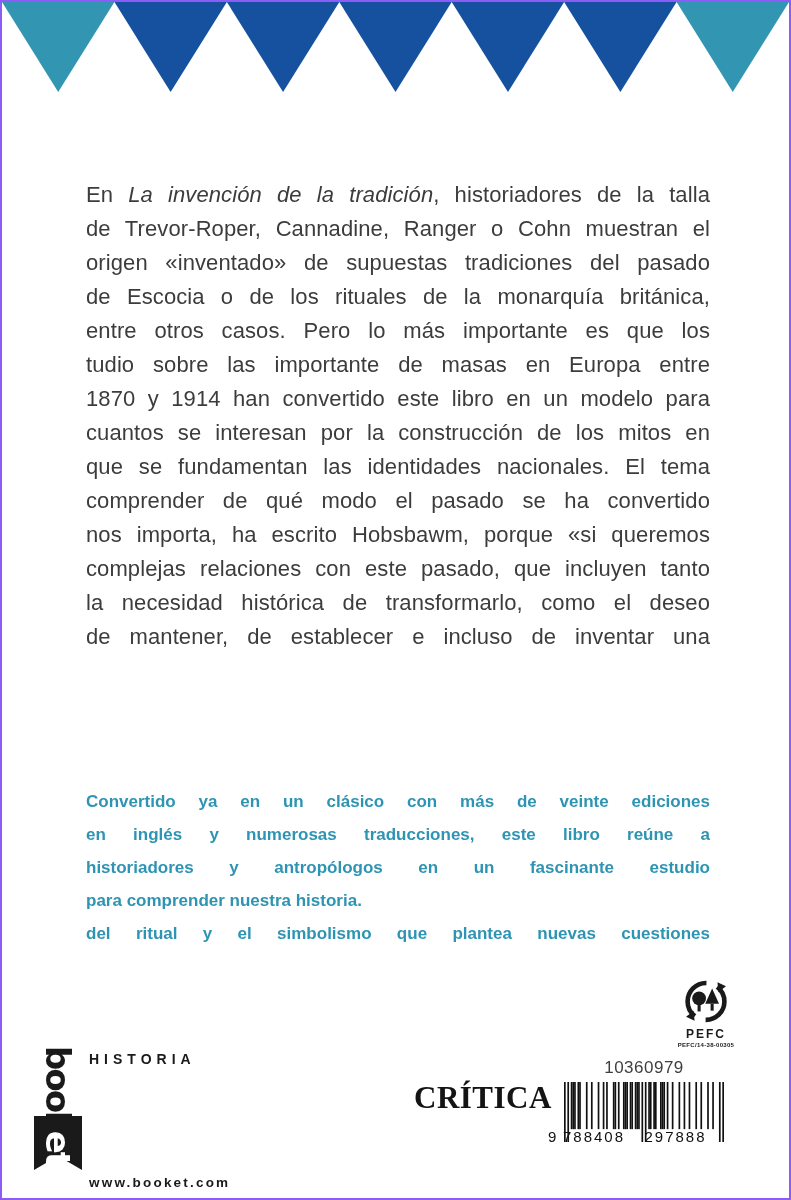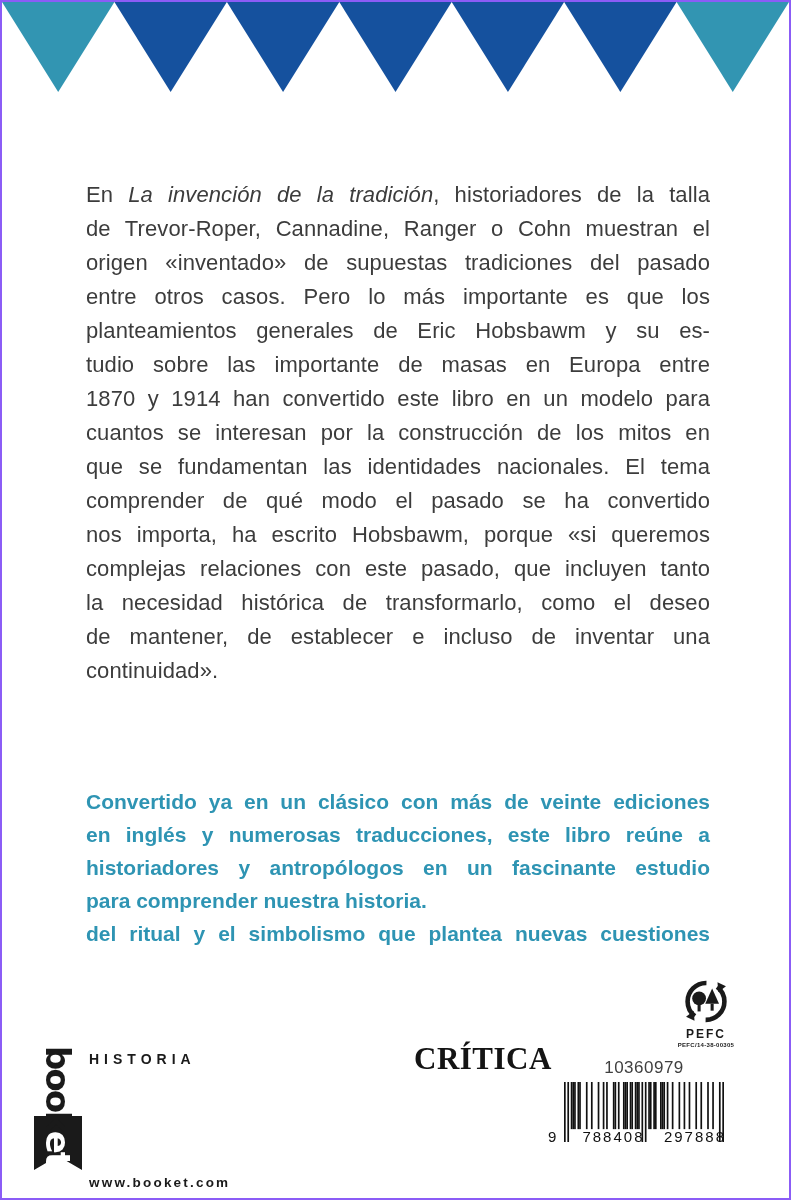--- a/index.html
+++ b/index.html
@@ -11,41 +11,41 @@
   
   .banner{position:absolute;top:0;left:0;width:787px;height:92px;display:block;}
   
   .synopsis{position:absolute;left:84px;top:176px;width:624px;}
   .synopsis .jline{
     font-size:22px;line-height:34px;color:#3c3c3c;letter-spacing:0.1px;
     text-align:justify;text-align-last:justify;
   }
   .highlight{position:absolute;left:84px;top:783px;width:624px;}
   .highlight .jline{
-    font-size:21px;line-height:33px;font-weight:bold;color:#2e94b3;
+    font-size:17px;line-height:33px;font-weight:bold;color:#2e94b3;
     text-align:justify;text-align-last:justify;
   }
   .jline.lastline{text-align-last:left;}
   .it{font-style:italic;}
   
   .pefc{position:absolute;left:662px;top:978px;width:84px;text-align:center;color:#1a1a1a;}
   .pefc svg{display:block;margin:0 auto;}
   .pefc-label{font-size:12px;font-weight:bold;letter-spacing:2px;margin-top:1px;}
   .pefc-cert{font-size:6px;font-weight:bold;letter-spacing:0.3px;margin-top:1px;}
   
   .prodcode{position:absolute;left:560px;top:1056px;width:164px;text-align:center;
     font-size:17px;color:#3f3f3f;letter-spacing:0.5px;}
   .barcode{position:absolute;left:546px;top:1080px;width:178px;height:64px;}
   .barcode svg{position:absolute;left:16px;top:0;width:160px;height:60px;}
   .bc-digits{position:absolute;left:0;top:46px;width:178px;display:flex;
     font-size:15px;color:#111;}
   .bc-first{width:15px;text-align:left;}
-  .bc-group{flex:1;text-align:right;letter-spacing:2px;background:transparent;}
+  .bc-group{flex:1;text-align:left;letter-spacing:2px;background:transparent;}
   
-  .critica{position:absolute;left:412px;top:1039px;
+  .critica{position:absolute;left:412px;top:1078px;
     font-family:"Liberation Serif",serif;font-weight:bold;font-size:31px;
     letter-spacing:0.5px;color:#141414;}
   
   .historia{position:absolute;left:87px;top:1049px;
     font-size:14px;font-weight:bold;letter-spacing:5px;color:#1a1a1a;}
   
   .urls{position:absolute;left:87px;top:1128px;color:#1a1a1a;margin-top:43px;}
   .urls div{font-size:13.5px;font-weight:bold;letter-spacing:2.2px;line-height:19.5px;}
   
   .booket{position:absolute;left:32px;top:1044px;width:48px;height:134px;}
@@ -76,32 +76,31 @@
       <polygon points="337.2857142857143,0 449.7142857142857,0 393.5,90" fill="#15519e"></polygon>
       <polygon points="449.7142857142857,0 562.1428571428571,0 505.92857142857144,90" fill="#15519e"></polygon>
       <polygon points="562.1428571428571,0 674.5714285714286,0 618.3571428571428,90" fill="#15519e"></polygon>
       <polygon points="674.5714285714286,0 787,0 730.7857142857142,90" fill="#3295b2"></polygon>
     </svg>
 
   <div class="synopsis">
       <div class="jline"><span>En </span><span class="it">La invención de la tradición</span><span>, historiadores de la talla</span></div>
       <div class="jline"><span>de Trevor-Roper, Cannadine, Ranger o Cohn muestran el</span></div>
       <div class="jline"><span>origen «inventado» de supuestas tradiciones del pasado</span></div>
+      <div class="jline"><span>de Escocia o de los rituales de la monarquía británica,</span></div>
       <div class="jline"><span>entre otros casos. Pero lo más importante es que los</span></div>
-      <div class="jline"><span>planteamientos generales de Eric Hobsbawm y su es-</span></div>
       <div class="jline"><span>tudio sobre las importante de masas en Europa entre</span></div>
       <div class="jline"><span>1870 y 1914 han convertido este libro en un modelo para</span></div>
       <div class="jline"><span>cuantos se interesan por la construcción de los mitos en</span></div>
       <div class="jline"><span>que se fundamentan las identidades nacionales. El tema</span></div>
       <div class="jline"><span>comprender de qué modo el pasado se ha convertido</span></div>
       <div class="jline"><span>nos importa, ha escrito Hobsbawm, porque «si queremos</span></div>
       <div class="jline"><span>complejas relaciones con este pasado, que incluyen tanto</span></div>
       <div class="jline"><span>la necesidad histórica de transformarlo, como el deseo</span></div>
       <div class="jline"><span>de mantener, de establecer e incluso de inventar una</span></div>
-      <div class="jline lastline"><span>continuidad».</span></div>
     </div>
 
   <div class="highlight">
       <div class="jline"><span>Convertido ya en un clásico con más de veinte ediciones</span></div>
       <div class="jline"><span>en inglés y numerosas traducciones, este libro reúne a</span></div>
       <div class="jline"><span>historiadores y antropólogos en un fascinante estudio</span></div>
       <div class="jline lastline"><span>para comprender nuestra historia.</span></div>
       <div class="jline"><span>del ritual y el simbolismo que plantea nuevas cuestiones</span></div>
     </div>
 

